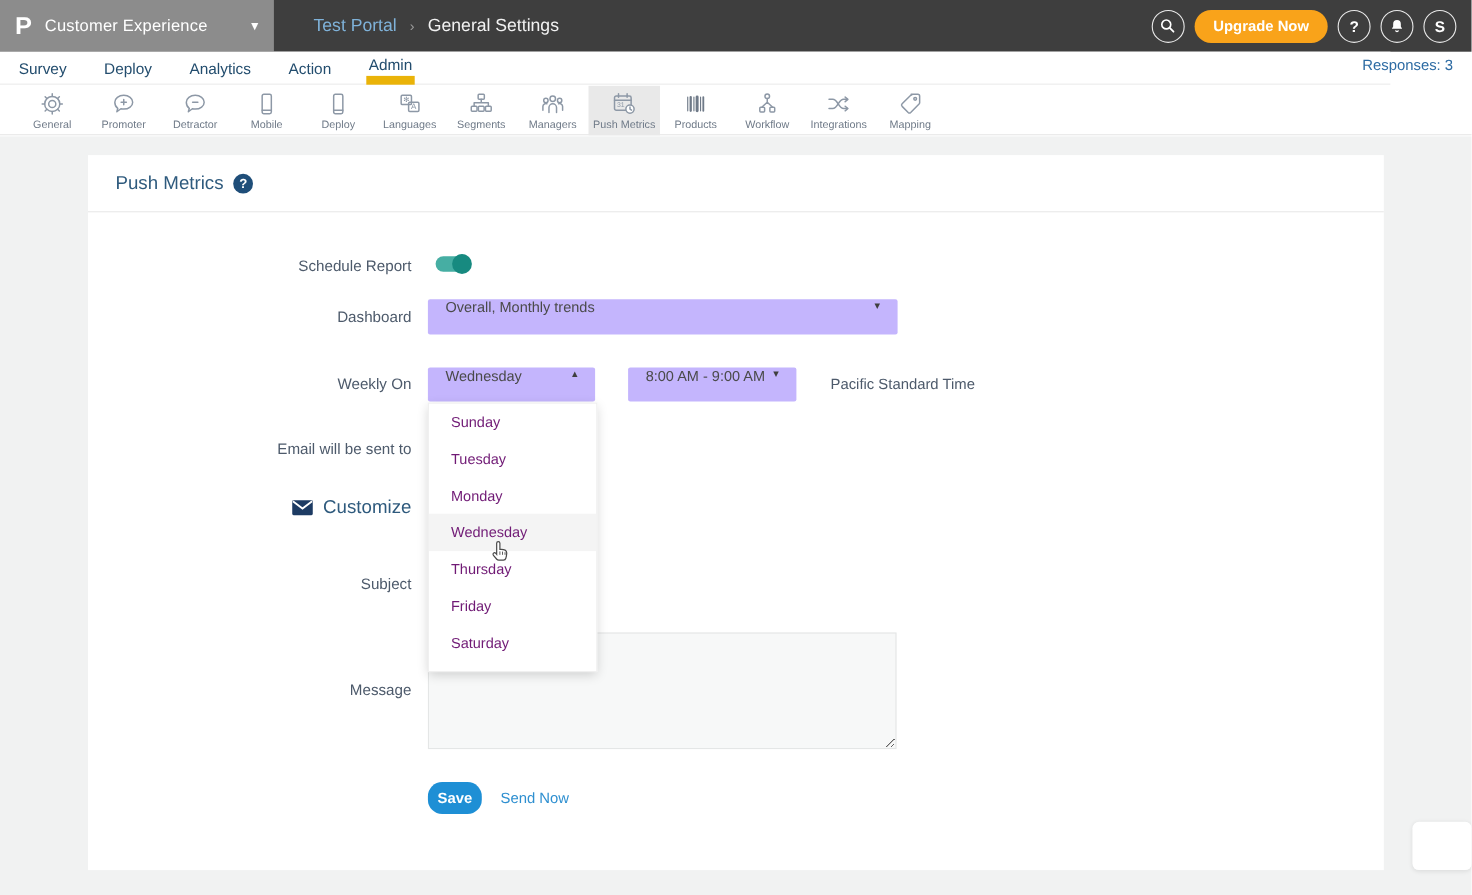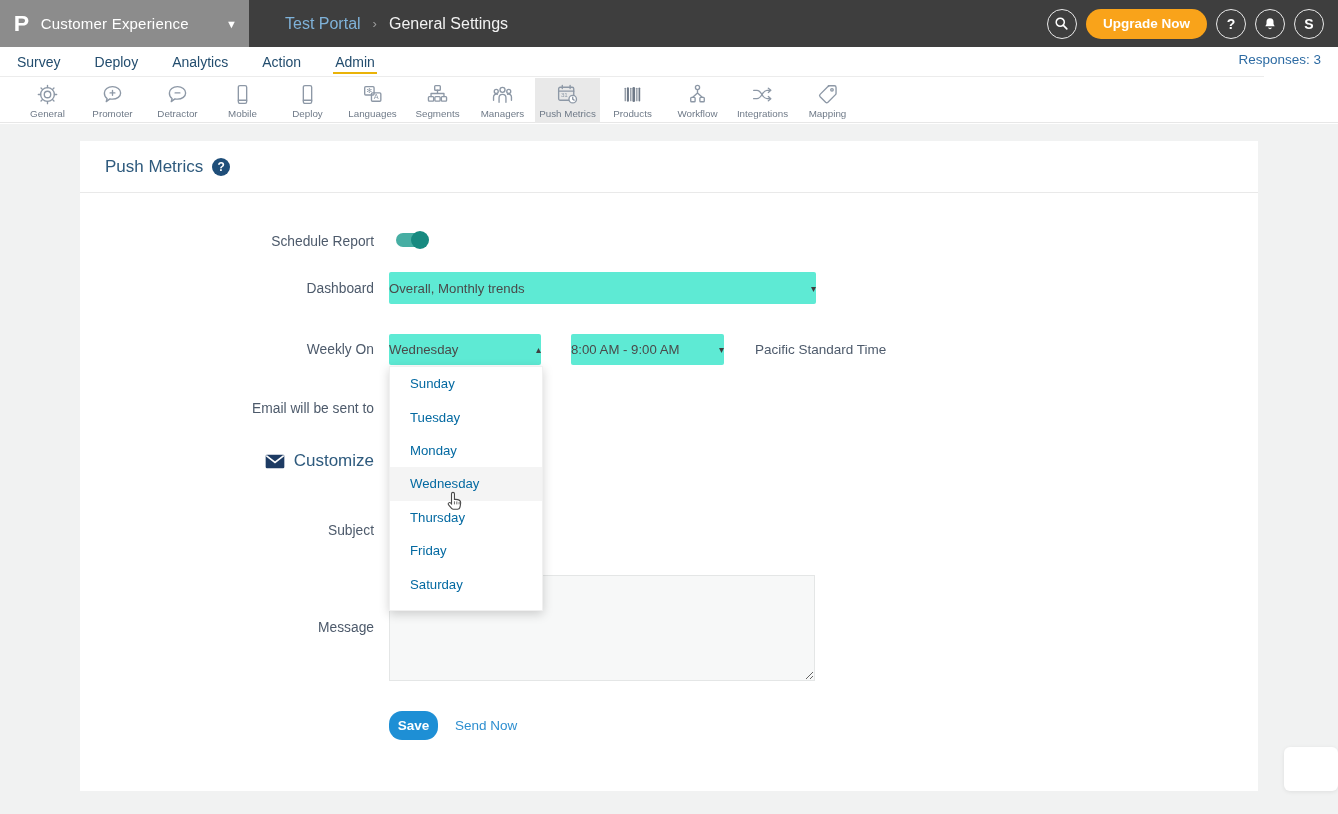--- a/index.html
+++ b/index.html
@@ -16,60 +16,60 @@
   .crumb-portal { color:#7fb2d9; cursor:pointer; }
   .crumb-sep { color:#9b9b9b; margin:0 12px; font-size:13px; }
   .crumb-page { color:#f2f2f2; }
   .top-actions { position:absolute; right:14px; top:0; height:47px; display:flex; align-items:center; gap:9px; }
   .circle-btn { width:30px; height:30px; border:1.6px solid #e9e9e9; border-radius:50%; display:flex; align-items:center; justify-content:center; color:#fff; font-size:14px; font-weight:bold; cursor:pointer; background:transparent; }
   .upgrade-btn { background:#f9a31a; color:#fff; border:none; border-radius:15px; height:30px; padding:0 17px; font-size:13.5px; font-weight:bold; cursor:pointer; font-family:"Liberation Sans",sans-serif; }
 
   
   .navrow { position:absolute; left:0; top:47px; width:1264px; height:30px; background:#fff; border-bottom:1px solid #ececec; display:flex; align-items:center; padding-left:15px; gap:30px; }
   .navitem { font-size:14px; color:#234d6e; cursor:pointer; padding:4px 2px; }
-  .navitem.active { border-bottom:2px solid #eab308; padding-bottom:2px; }
+  .navitem.active { border-bottom:8px solid #eab308; padding-bottom:2px; }
   .responses { position:absolute; right:17px; top:52px; font-size:13.5px; color:#2d6ba3; }
 
   
   .toolbar { position:absolute; left:0; top:78px; width:1338px; height:45px; background:#fff; border-bottom:1px solid #e7e7e7; display:flex; padding-left:15px; }
   .tool { width:65px; height:45px; display:flex; flex-direction:column; align-items:center; justify-content:flex-start; padding-top:4px; cursor:pointer; }
   .tool.active { background:#e9e9e9; }
   .tool svg { width:25px; height:25px; stroke:#8d98a6; fill:none; stroke-width:1.3; stroke-linecap:round; stroke-linejoin:round; }
   .tool .lbl { font-size:9.8px; color:#6f7a88; margin-top:1px; white-space:nowrap; }
 
   
   .page { position:absolute; left:0; top:124px; width:1338px; height:690px; background:#f1f2f2; }
   .card { position:absolute; left:80px; top:17px; width:1178px; height:650px; background:#fff; }
   .card-title-row { position:absolute; left:0; top:0; width:100%; height:52px; border-bottom:1px solid #e9e9e9; display:flex; align-items:center; padding-left:25px; }
   .card-title { font-size:17px; color:#2e5a7d; }
   .help-dot { width:18px; height:18px; background:#1f4e79; color:#fff; border-radius:50%; font-size:12px; font-weight:bold; display:flex; align-items:center; justify-content:center; margin-left:9px; cursor:pointer; }
 
   .flabel { position:absolute; left:0; width:294px; text-align:right; font-size:13.8px; color:#4d5a6b; }
   .toggle { position:absolute; left:316px; top:92px; width:31px; height:14px; background:#46aea3; border-radius:8px; cursor:pointer; }
   .toggle .knob { position:absolute; right:-2px; top:-2px; width:18px; height:18px; background:#178a80; border-radius:50%; }
 
-  .select { position:absolute; background:#5eead4; border-radius:2px; display:flex; align-items:center; font-size:13.2px; color:#4a4a4a; padding:0 0; cursor:pointer; }
+  .select { position:absolute; background:#c4b5fd; border-radius:2px; display:flex; align-items:flex-start; font-size:13.2px; color:#4a4a4a; padding:0 16px; cursor:pointer; }
   .select .caret { margin-left:auto; font-size:10px; color:#3f3f3f; }
   .sel-dashboard { left:309px; top:131px; width:427px; height:32px; }
   .sel-day { left:309px; top:193px; width:152px; height:31px; }
   .sel-time { left:491px; top:193px; width:153px; height:31px; }
   .tz { position:absolute; left:675px; top:201px; font-size:13.5px; color:#4d5a6b; }
 
   .customize-row { position:absolute; left:0; top:310px; width:294px; display:flex; align-items:center; justify-content:flex-end; gap:9px; cursor:pointer; }
   .customize-row svg { width:20px; height:15px; }
   .customize-label { font-size:17px; color:#2e5a7d; }
 
   .subject-input { position:absolute; left:309px; top:373px; width:427px; height:32px; background:#fff; border:none; }
   .message-area { position:absolute; left:309px; top:434px; width:426px; height:106px; background:#f7f8f8; border:1px solid #e4e6e6; resize:both; font-family:"Liberation Sans",sans-serif; font-size:13px; color:#444; padding:6px 8px; }
   .save-btn { position:absolute; left:309px; top:570px; width:49px; height:29px; background:#1e8fd5; color:#fff; border:none; border-radius:13px; font-size:13.5px; font-weight:bold; cursor:pointer; font-family:"Liberation Sans",sans-serif; }
   .send-now { position:absolute; left:375px; top:577px; font-size:13.5px; color:#2e8fd0; cursor:pointer; }
 
   
   .day-panel { position:absolute; left:389px; top:366px; width:154px; height:245px; background:#fff; box-shadow:0 3px 10px rgba(0,0,0,.18); border:1px solid #f0f0f0; z-index:20; }
-  .day-item { height:33.4px; display:flex; align-items:center; padding-left:20px; font-size:13.2px; color:#0369a1; cursor:pointer; }
+  .day-item { height:33.4px; display:flex; align-items:center; padding-left:20px; font-size:13.2px; color:#701a75; cursor:pointer; }
   .day-item.hl { background:#f4f4f4; }
 
   .cursor { position:absolute; left:444px; top:490px; width:22px; height:24px; z-index:30; pointer-events:none; }
 
   .float-widget { position:absolute; left:1284px; top:747px; width:54px; height:44px; background:#fff; border-radius:6px; box-shadow:0 1px 4px rgba(0,0,0,.08); cursor:pointer; }
 </style>
 </head>
 <body>
 
 <div class="stage">

